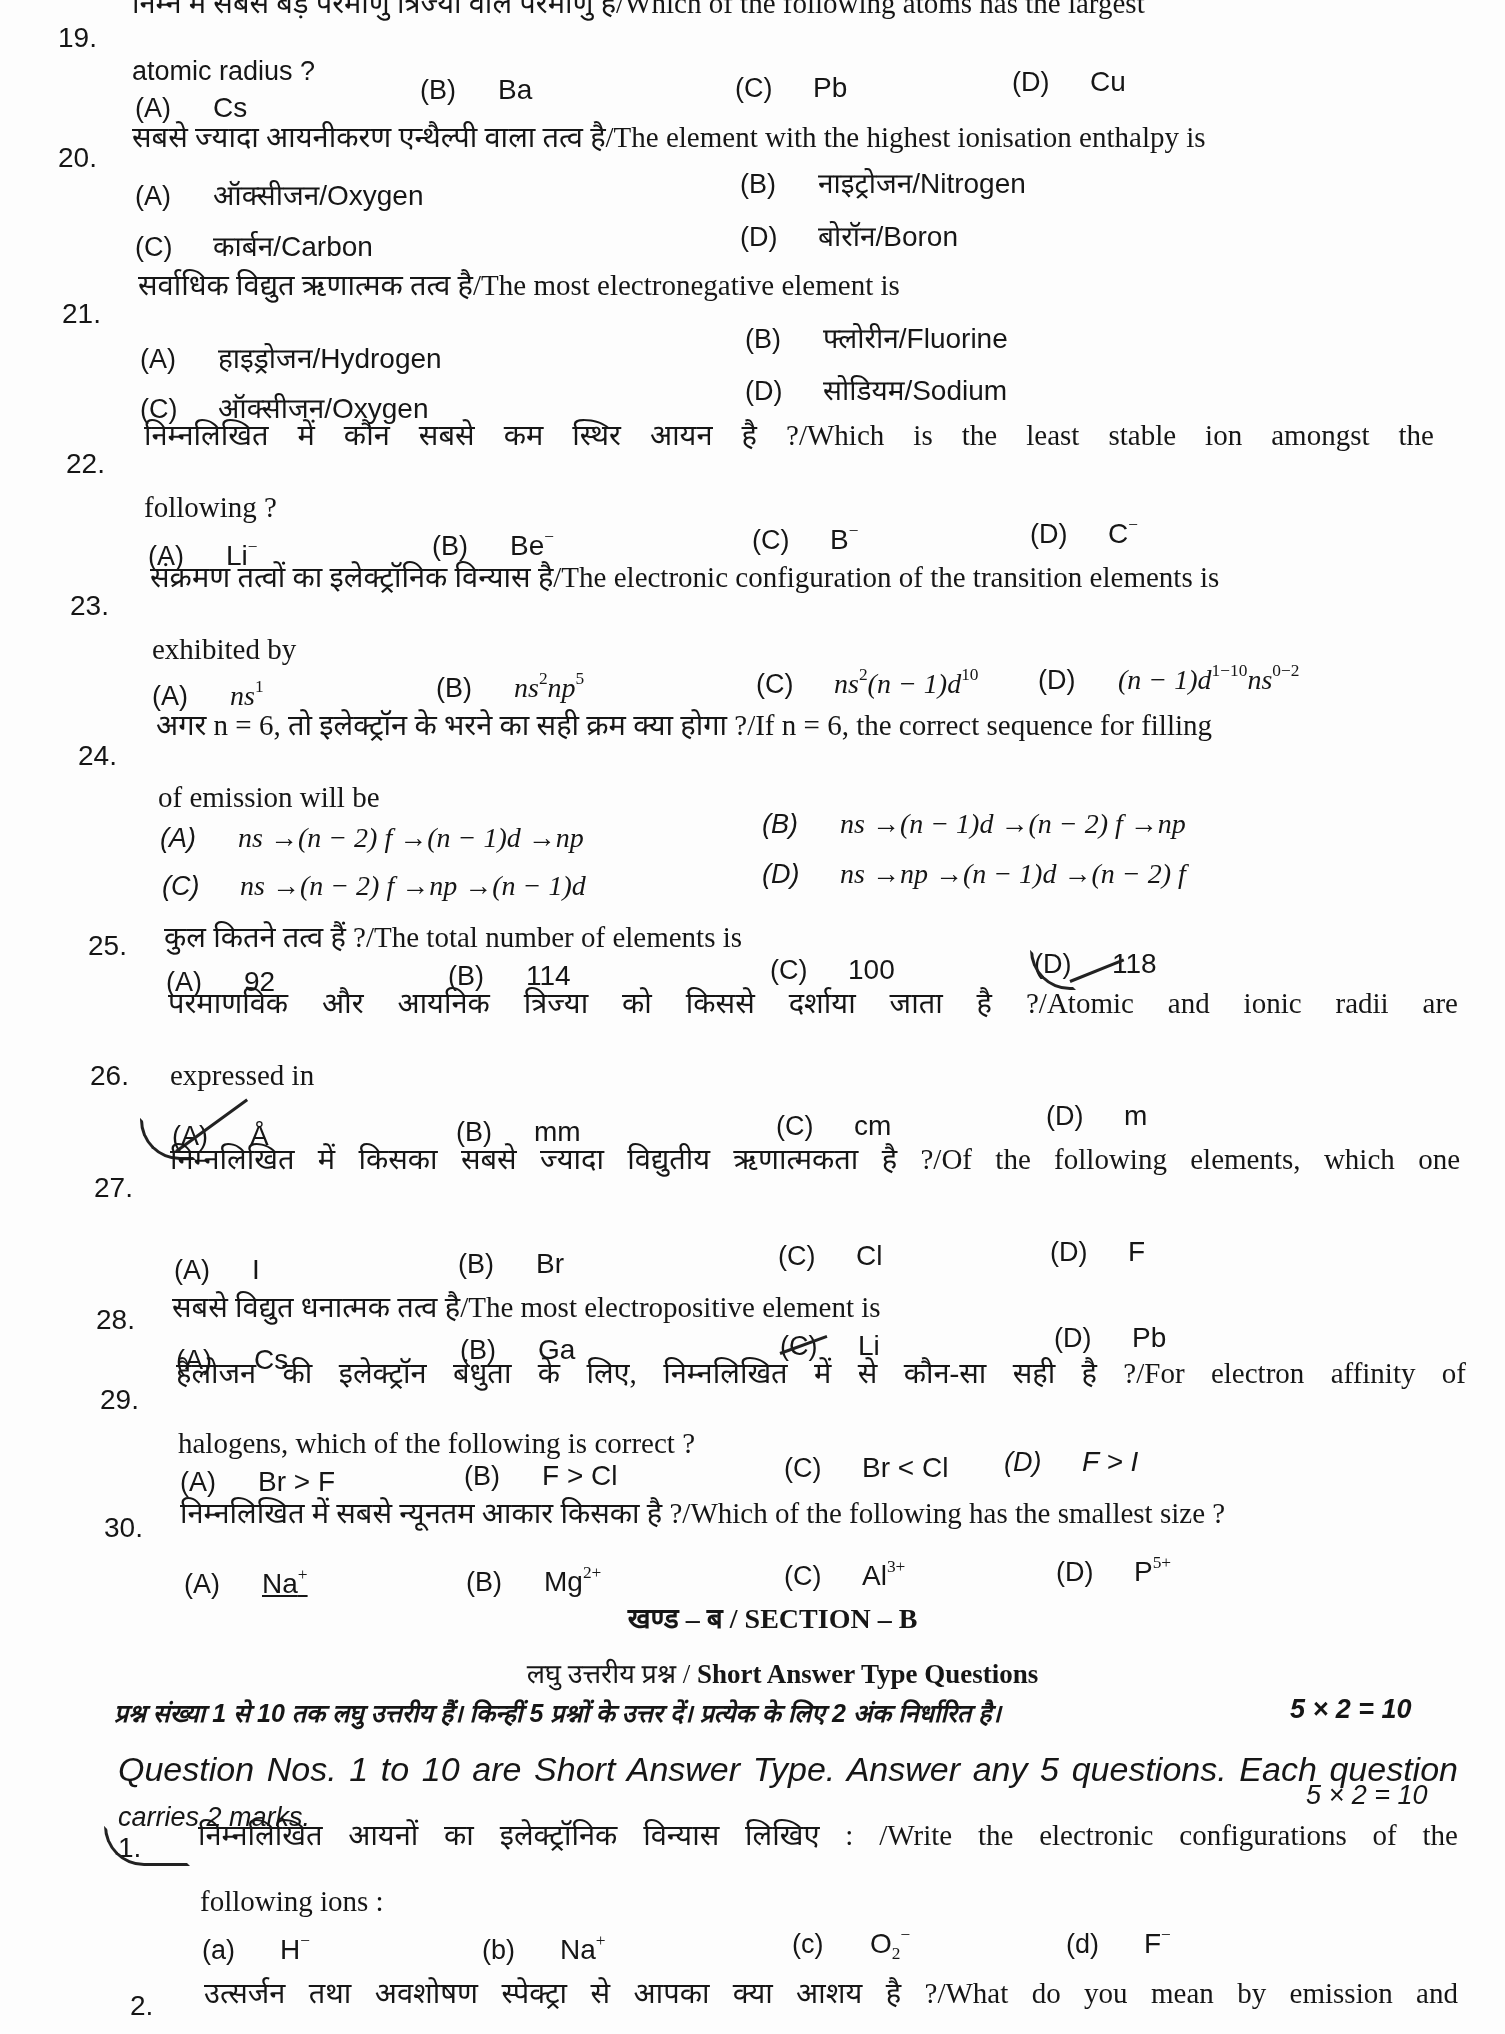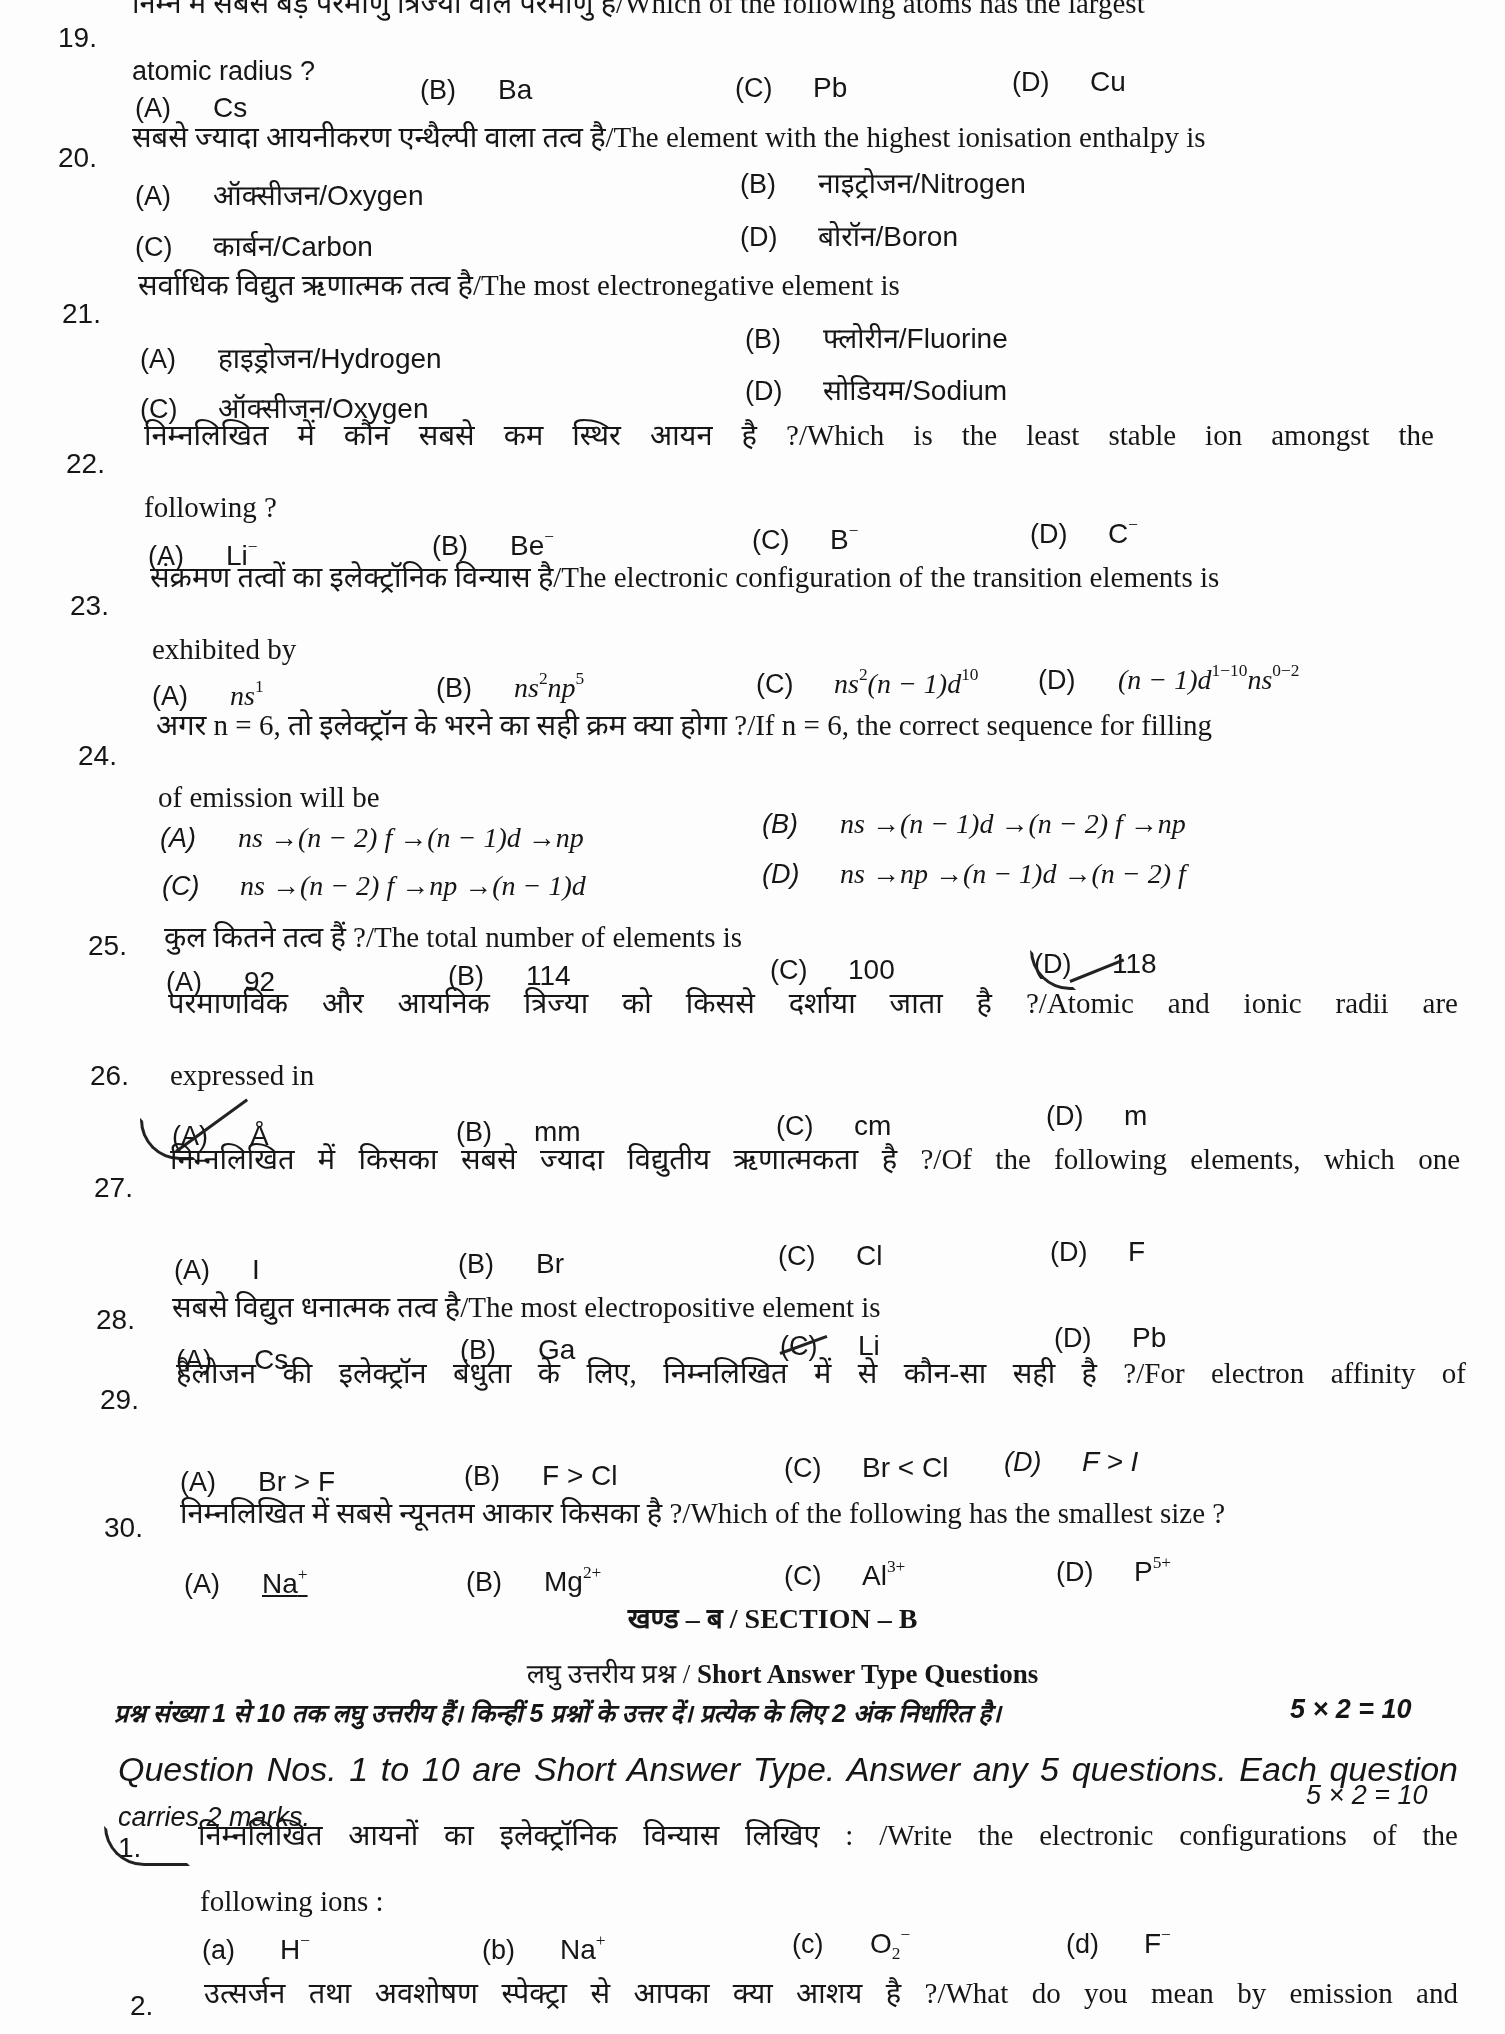--- a/index.html
+++ b/index.html
@@ -107,20 +107,21 @@
   <div class="qn" style="left:96px;top:1304px;">28.</div>
   <div class="ln" style="left:172px;top:1290px;">सबसे विद्युत धनात्मक तत्व है/The most electropositive element is</div>
   <div class="opt" style="left:176px;top:1344px;"><span class="lbl">(A)</span><span class="val">Cs</span></div>
   <div class="opt" style="left:460px;top:1334px;"><span class="lbl">(B)</span><span class="val">Ga</span></div>
   <div class="opt" style="left:780px;top:1330px;"><span class="lbl">(C)</span><span class="val">Li</span></div>
   <div class="tick" style="left:780px;top:1352px;width:50px;transform:rotate(-20deg);"></div>
   <div class="opt" style="left:1054px;top:1322px;"><span class="lbl">(D)</span><span class="val">Pb</span></div>
 
   <div class="qn" style="left:100px;top:1384px;">29.</div>
   <div class="ln justify" style="left:176px;top:1356px;width:1290px;">हैलोजन की इलेक्ट्रॉन बंधुता के लिए, निम्नलिखित में से कौन-सा सही है ?/For electron affinity of</div>
+  <div class="ln" style="left:178px;top:1426px;">halogens, which of the following is correct ?</div>
   <div class="opt" style="left:180px;top:1466px;"><span class="lbl">(A)</span><span class="val">Br &gt; F</span></div>
   <div class="opt" style="left:464px;top:1460px;"><span class="lbl">(B)</span><span class="val">F &gt; Cl</span></div>
   <div class="opt" style="left:784px;top:1452px;"><span class="lbl">(C)</span><span class="val">Br &lt; Cl</span></div>
   <div class="opt" style="left:1004px;top:1446px;font-style:italic;"><span class="lbl">(D)</span><span class="val">F &gt; I</span></div>
 
   <div class="qn" style="left:104px;top:1512px;">30.</div>
   <div class="ln" style="left:180px;top:1496px;">निम्नलिखित में सबसे न्यूनतम आकार किसका है ?/Which of the following has the smallest size ?</div>
   <div class="opt" style="left:184px;top:1568px;text-decoration:underline;"><span class="lbl">(A)</span><span class="val">Na</span><sup>+</sup></div>
   <div class="opt" style="left:466px;top:1566px;"><span class="lbl">(B)</span><span class="val">Mg</span><sup>2+</sup></div>
   <div class="opt" style="left:784px;top:1560px;"><span class="lbl">(C)</span><span class="val">Al</span><sup>3+</sup></div>

